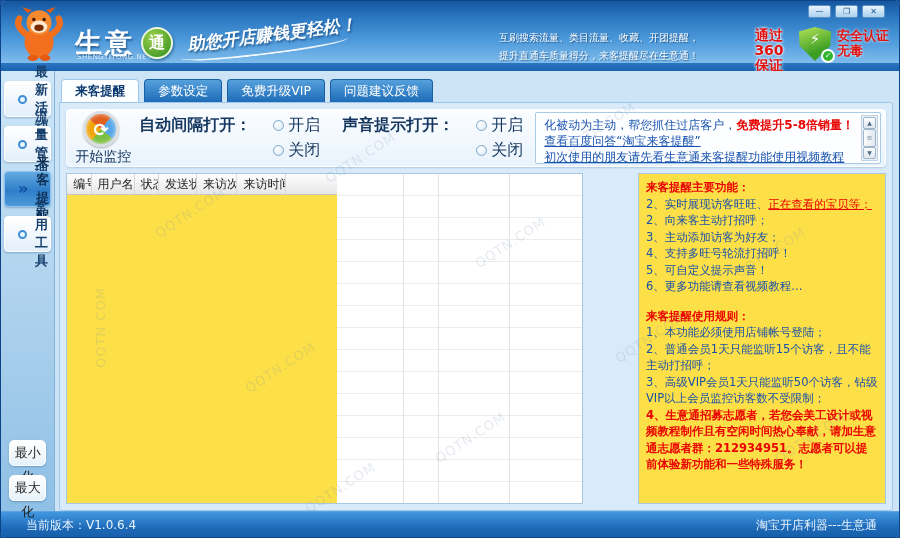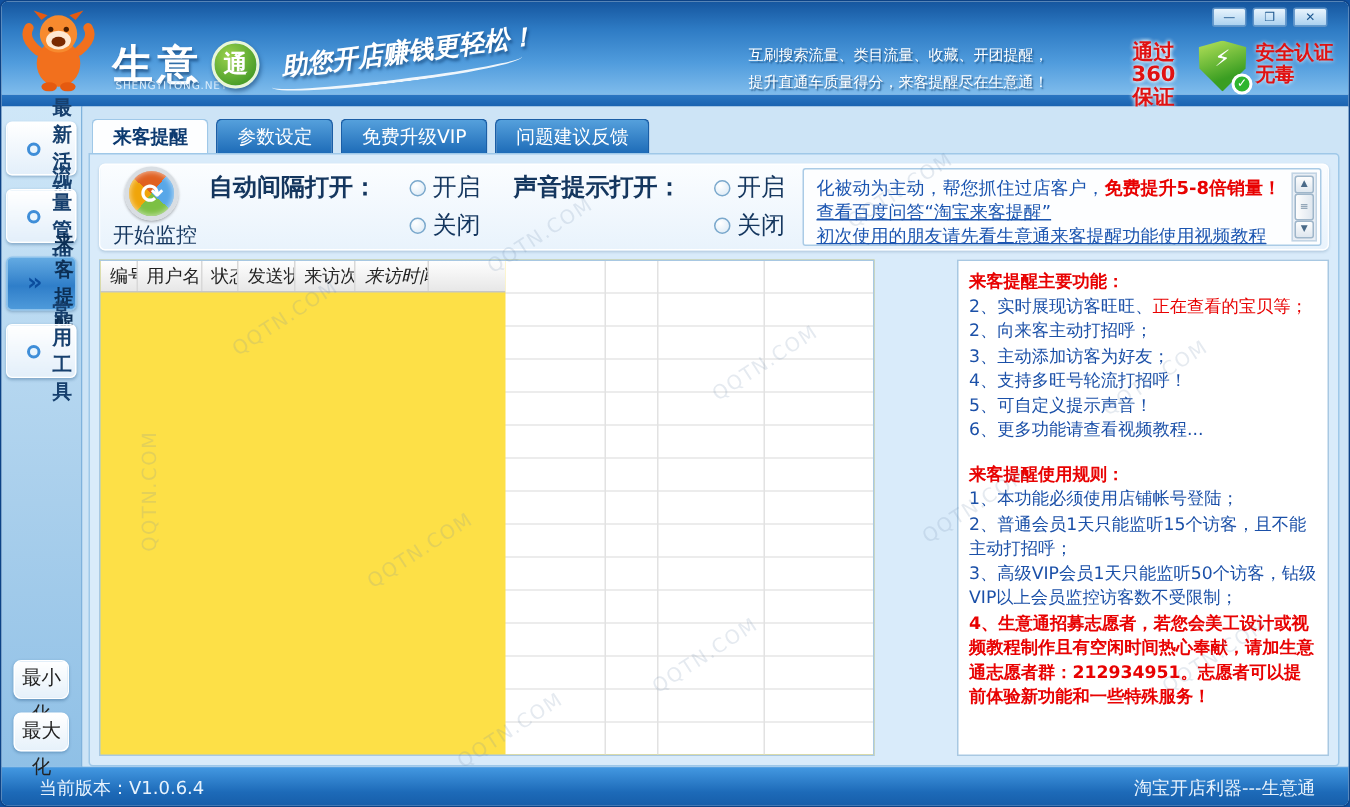--- a/index.html
+++ b/index.html
@@ -62,29 +62,29 @@
   .notice-scroll { position:absolute; right:2px; top:2px; bottom:2px; width:17px; background:#e8eef5; border:1px solid #c2d4e4; display:flex; flex-direction:column; align-items:center; justify-content:space-between; padding:1px; }
   .sb-btn { width:13px; height:12px; background:linear-gradient(180deg,#fdfdfd,#dfe7ef); border:1px solid #9fb6ca; border-radius:2px; font-size:6px; line-height:10px; text-align:center; color:#4a6a88; cursor:pointer; }
   .sb-thumb { width:13px; height:18px; background:linear-gradient(90deg,#fdfdfd,#dfe7ef); border:1px solid #9fb6ca; border-radius:2px; font-size:7px; line-height:16px; text-align:center; color:#7a92a8; cursor:grab; }
 
   
   .lower { display:flex; gap:7px; margin-top:6px; height:331px; }
   .table { flex:1; background:#fde047; border:1px solid #a8c8e2; display:flex; flex-direction:row; overflow:hidden; }
   .thead { display:flex; height:21px; background:linear-gradient(180deg,#fefefe,#e7e7e7); border-bottom:1px solid #c6c6c6; font-size:12px; color:#222; flex:none; }
   .th { padding-left:6px; line-height:20px; border-right:1px solid #d8d8d8; overflow:hidden; white-space:nowrap; }
   .th:nth-of-type(1){ width:9%; } .th:nth-of-type(2){ width:16%; } .th:nth-of-type(3){ width:9%; }
-  .th:nth-of-type(4){ width:14%; } .th:nth-of-type(5){ width:15%; } .th:nth-of-type(6){ width:18%;font-style:italic; }
+  .th:nth-of-type(4){ width:14%; } .th:nth-of-type(5){ width:15%; } .th:nth-of-type(6){ width:18%; }
   .tbody { flex:1; position:relative; background:repeating-linear-gradient(180deg,#ffffff 0 21px,#ececec 21px 22px); }
   .vline { position:absolute; top:0; bottom:0; width:1px; background:#e2e2e2; }
   .vline.v1{ left:27%; } .vline.v2{ left:41%; } .vline.v3{ left:70%; }
 
-  .right-panel { width:248px; background:#ffffff; border:1px solid #a8c8e2; padding:5px 7px; font-size:11.5px; line-height:16.5px; overflow:hidden; flex:none;margin-left:48px; }
+  .right-panel { width:248px; background:#fde047; border:1px solid #a8c8e2; padding:5px 7px; font-size:11.5px; line-height:16.5px; overflow:hidden; flex:none;margin-left:48px; }
   .p-title { color:#e80202; font-weight:bold; }
   .feat { color:#1b50a8; white-space:nowrap; }
-  .feat-red { color:#e80202; }
+  .feat-red { color:#e80202; text-decoration:underline; }
   .rules { margin-top:13px; }
   .rule { color:#1b50a8; }
   .rule.red-text { color:#e80202; font-weight:bold; }
 
   
   .statusbar { height:28px; background:linear-gradient(180deg,#4297e0 0%,#1d6ab8 60%,#155ba6 100%); display:flex; justify-content:space-between; align-items:center; padding:0 22px 0 25px; color:#e8f3fd; font-size:12px; border-top:1px solid #5aa2e0; }
 
   
   .wm { position:absolute; color:rgba(110,140,170,.18); font-size:13px; letter-spacing:1px; pointer-events:none; white-space:nowrap; z-index:5; }
 </style>

